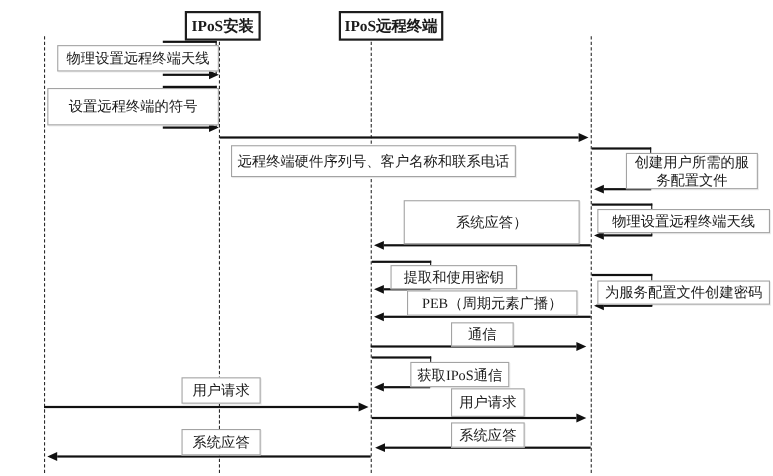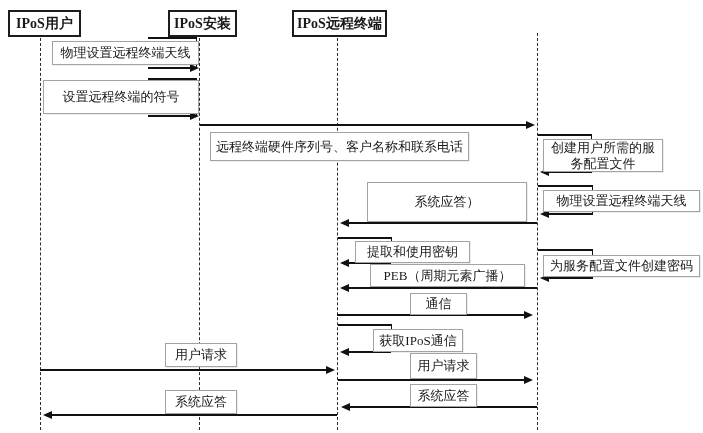--- a/index.html
+++ b/index.html
@@ -27,23 +27,22 @@
     font-size:13px;line-height:16px;text-align:center;z-index:3;
     box-shadow:1px 1px 0 rgba(0,0,0,0.07);
   }
   .mbox span{white-space:nowrap;display:block;}
 </style>
 </head>
 <body>
 
 <div class="stage">
 
-  <div class="actor" style="left:8px;width:69px">IPoS用户</div>
   <div class="actor" style="left:168px;width:65px">IPoS安装</div>
-  <div class="actor" style="left:292px;width:91px">IPoS远程终端</div>
+  <div class="actor" style="left:308px;width:91px">IPoS远程终端</div>
 
   <div class="lifeline" style="left:40px"></div>
   <div class="lifeline" style="left:199px"></div>
   <div class="lifeline" style="left:337px"></div>
   <div class="lifeline" style="left:537px"></div>
 
   <div>
     <div class="hl" style="left:148px;top:37px;width:49px"></div>
     <div class="vl" style="left:195.5px;top:37px;height:31px"></div>
     <div class="hl" style="left:148px;top:67px;width:42px"></div>
@@ -69,21 +68,21 @@
     <div class="mbox" style="left:210px;top:132px;width:257px;height:27px">
       <span>远程终端硬件序列号、客户名称和联系电话</span>
     </div>
   </div>
 
   <div>
     <div class="hl" style="left:538px;top:134px;width:54px"></div>
     <div class="vl" style="left:590.5px;top:134px;height:38px"></div>
     <div class="hl" style="left:549px;top:171px;width:43px"></div>
     <div class="al" style="left:540px;top:168px"></div>
-    <div class="mbox" style="left:543px;top:139px;width:118px;height:31px">
+    <div class="mbox" style="left:569px;top:139px;width:118px;height:31px">
       <span>创建用户所需的服</span>
       <span>务配置文件</span>
     </div>
   </div>
 
   <div>
     <div class="mbox" style="left:367px;top:182px;width:158px;height:38px">
       <span>系统应答）</span>
     </div>
     <div class="hl" style="left:349px;top:222px;width:188px"></div>

